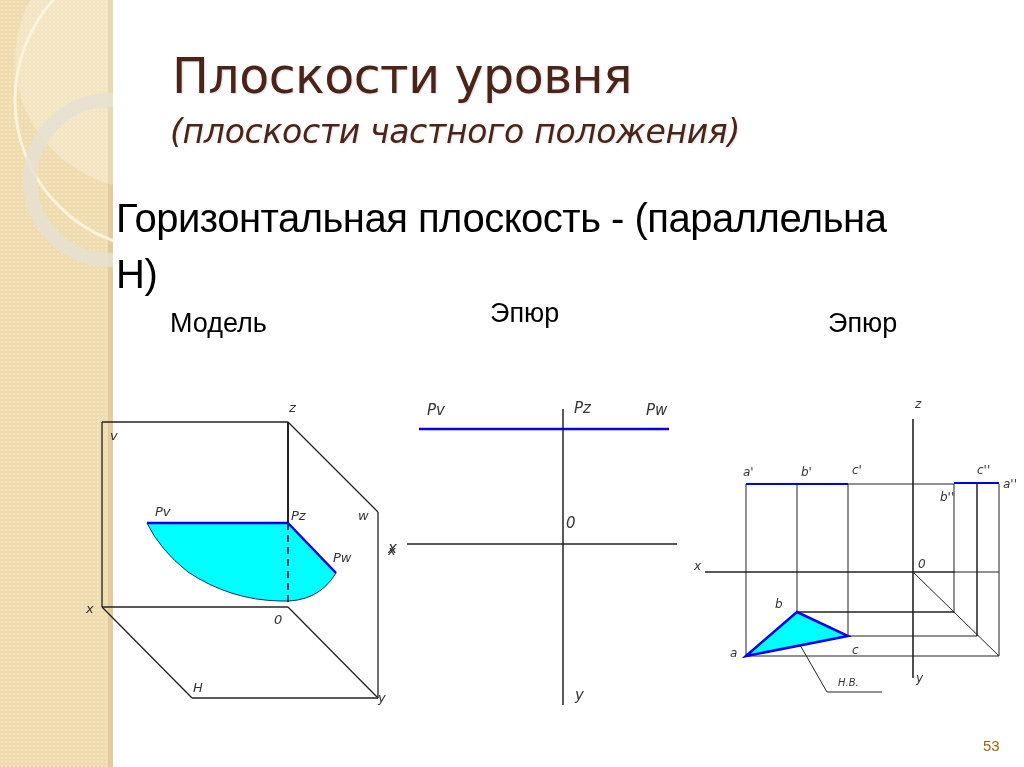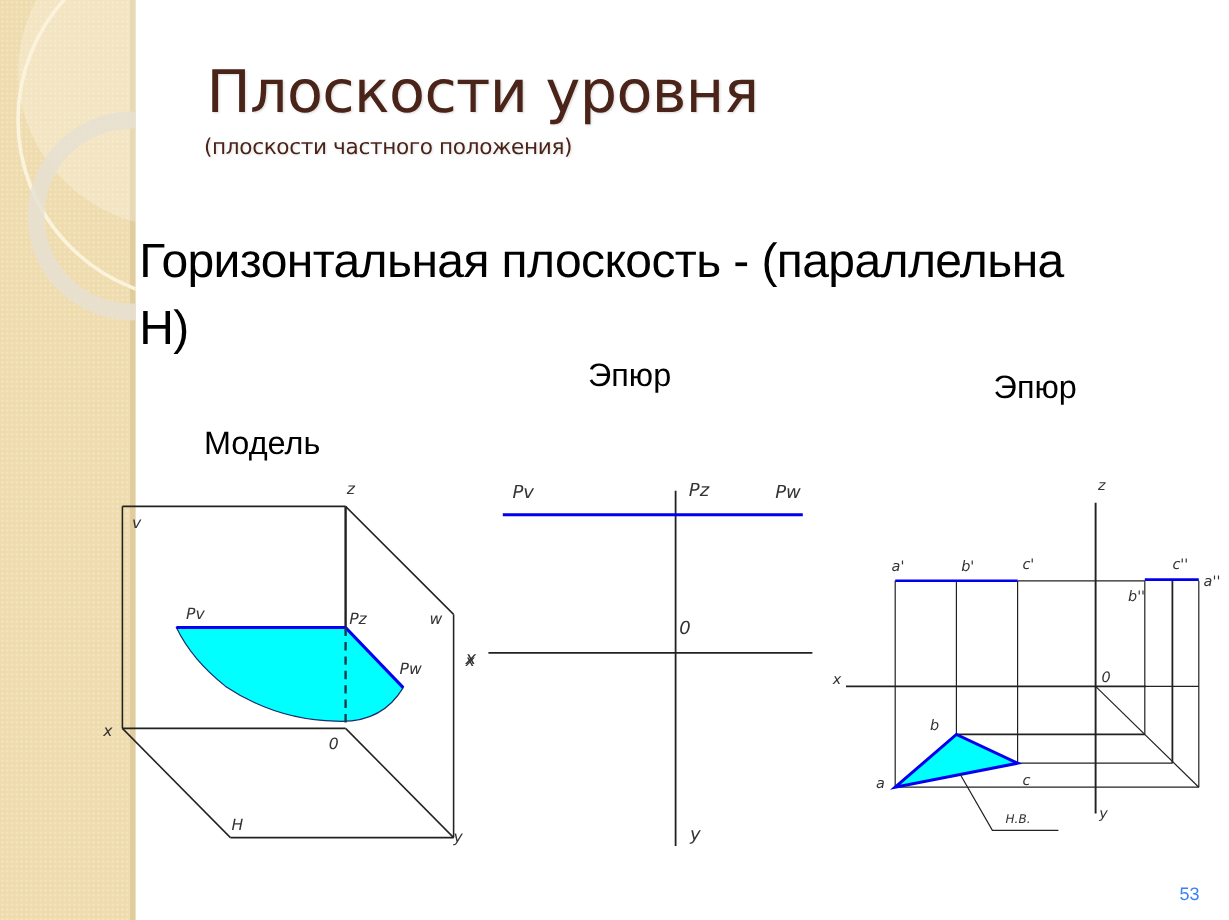--- a/index.html
+++ b/index.html
@@ -2,24 +2,24 @@
 <html><head>
 <meta charset="utf-8">
 <style>
   html, body { margin: 0; padding: 0; }
   body { width: 1024px; height: 767px; position: relative; overflow: hidden; background: #ffffff; font-family: "Liberation Sans", sans-serif; }
   .sidebar { position: absolute; left: 0; top: 0; width: 108px; height: 767px; background: #efdcae;
     background-image: radial-gradient(circle, rgba(255,255,255,0.25) 1px, transparent 1px); background-size: 4px 4px; }
   .sidebar-edge { position: absolute; left: 108px; top: 0; width: 5px; height: 767px; background: #e0cc9c; }
   .deco { position: absolute; left: 0; top: 0; width: 113px; height: 767px; overflow: hidden; }
   .title { position: absolute; left: 172px; top: 48px; font-family: "DejaVu Sans", sans-serif; font-size: 49px; color: #4a2419; letter-spacing: -0.5px; text-shadow: 1px 1px 2px rgba(0,0,0,0.15); }
-  .subtitle { position: absolute; left: 170px; top: 112px; font-family: "DejaVu Sans", sans-serif; font-size: 18px; color: #4a2419; letter-spacing: -0.3px; text-shadow: 1px 1px 2px rgba(0,0,0,0.12); }
+  .subtitle { position: absolute; left: 170px; top: 112px; font-family: "DejaVu Sans", sans-serif; font-size: 33px; color: #4a2419; letter-spacing: -0.3px; text-shadow: 1px 1px 2px rgba(0,0,0,0.12); font-style: italic; }
   .body-text { position: absolute; left: 116px; top: 190px; font-size: 40px; line-height: 56px; color: #000; width: 920px; letter-spacing: -0.5px; }
   .label { position: absolute; font-size: 27px; color: #000; }
-  .page-num { position: absolute; left: 983px; top: 737px; font-size: 15px; color: #3b82f6; }
+  .page-num { position: absolute; left: 983px; top: 737px; font-size: 15px; color: #a16207; }
   svg.diagram { position: absolute; left: 0; top: 0; }
   .lbl { font-family: "DejaVu Sans", sans-serif; font-style: italic; fill: #333; }
 </style>
 </head>
 <body>
 
 <div class="sidebar"></div>
 <div class="sidebar-edge"></div>
 <svg class="deco" width="113" height="767">
   <ellipse cx="150" cy="60" rx="135" ry="130" fill="rgba(255,255,255,0.25)" stroke="none"></ellipse>
@@ -28,21 +28,21 @@
 </svg>
 
 <div class="title">Плоскости уровня</div>
 <div class="subtitle">(плоскости частного положения)</div>
 
 <div class="body-text">
   <div>Горизонтальная плоскость - (параллельна</div>
   <div>Н)</div>
 </div>
 
-<div class="label" style="left:170px; top:308px;margin-top:46px;">Модель</div>
+<div class="label" style="left:170px; top:308px;">Модель</div>
 <div class="label" style="left:490px; top:298px;">Эпюр</div>
 <div class="label" style="left:828px; top:308px;">Эпюр</div>
 
 <svg class="diagram" width="1024" height="767">
 
   <g stroke="#222" stroke-width="1.3" fill="none">
 
     <line x1="102" y1="422" x2="288" y2="422"></line>
     <line x1="102" y1="422" x2="102" y2="607"></line>
     <line x1="102" y1="607" x2="288" y2="607"></line>

